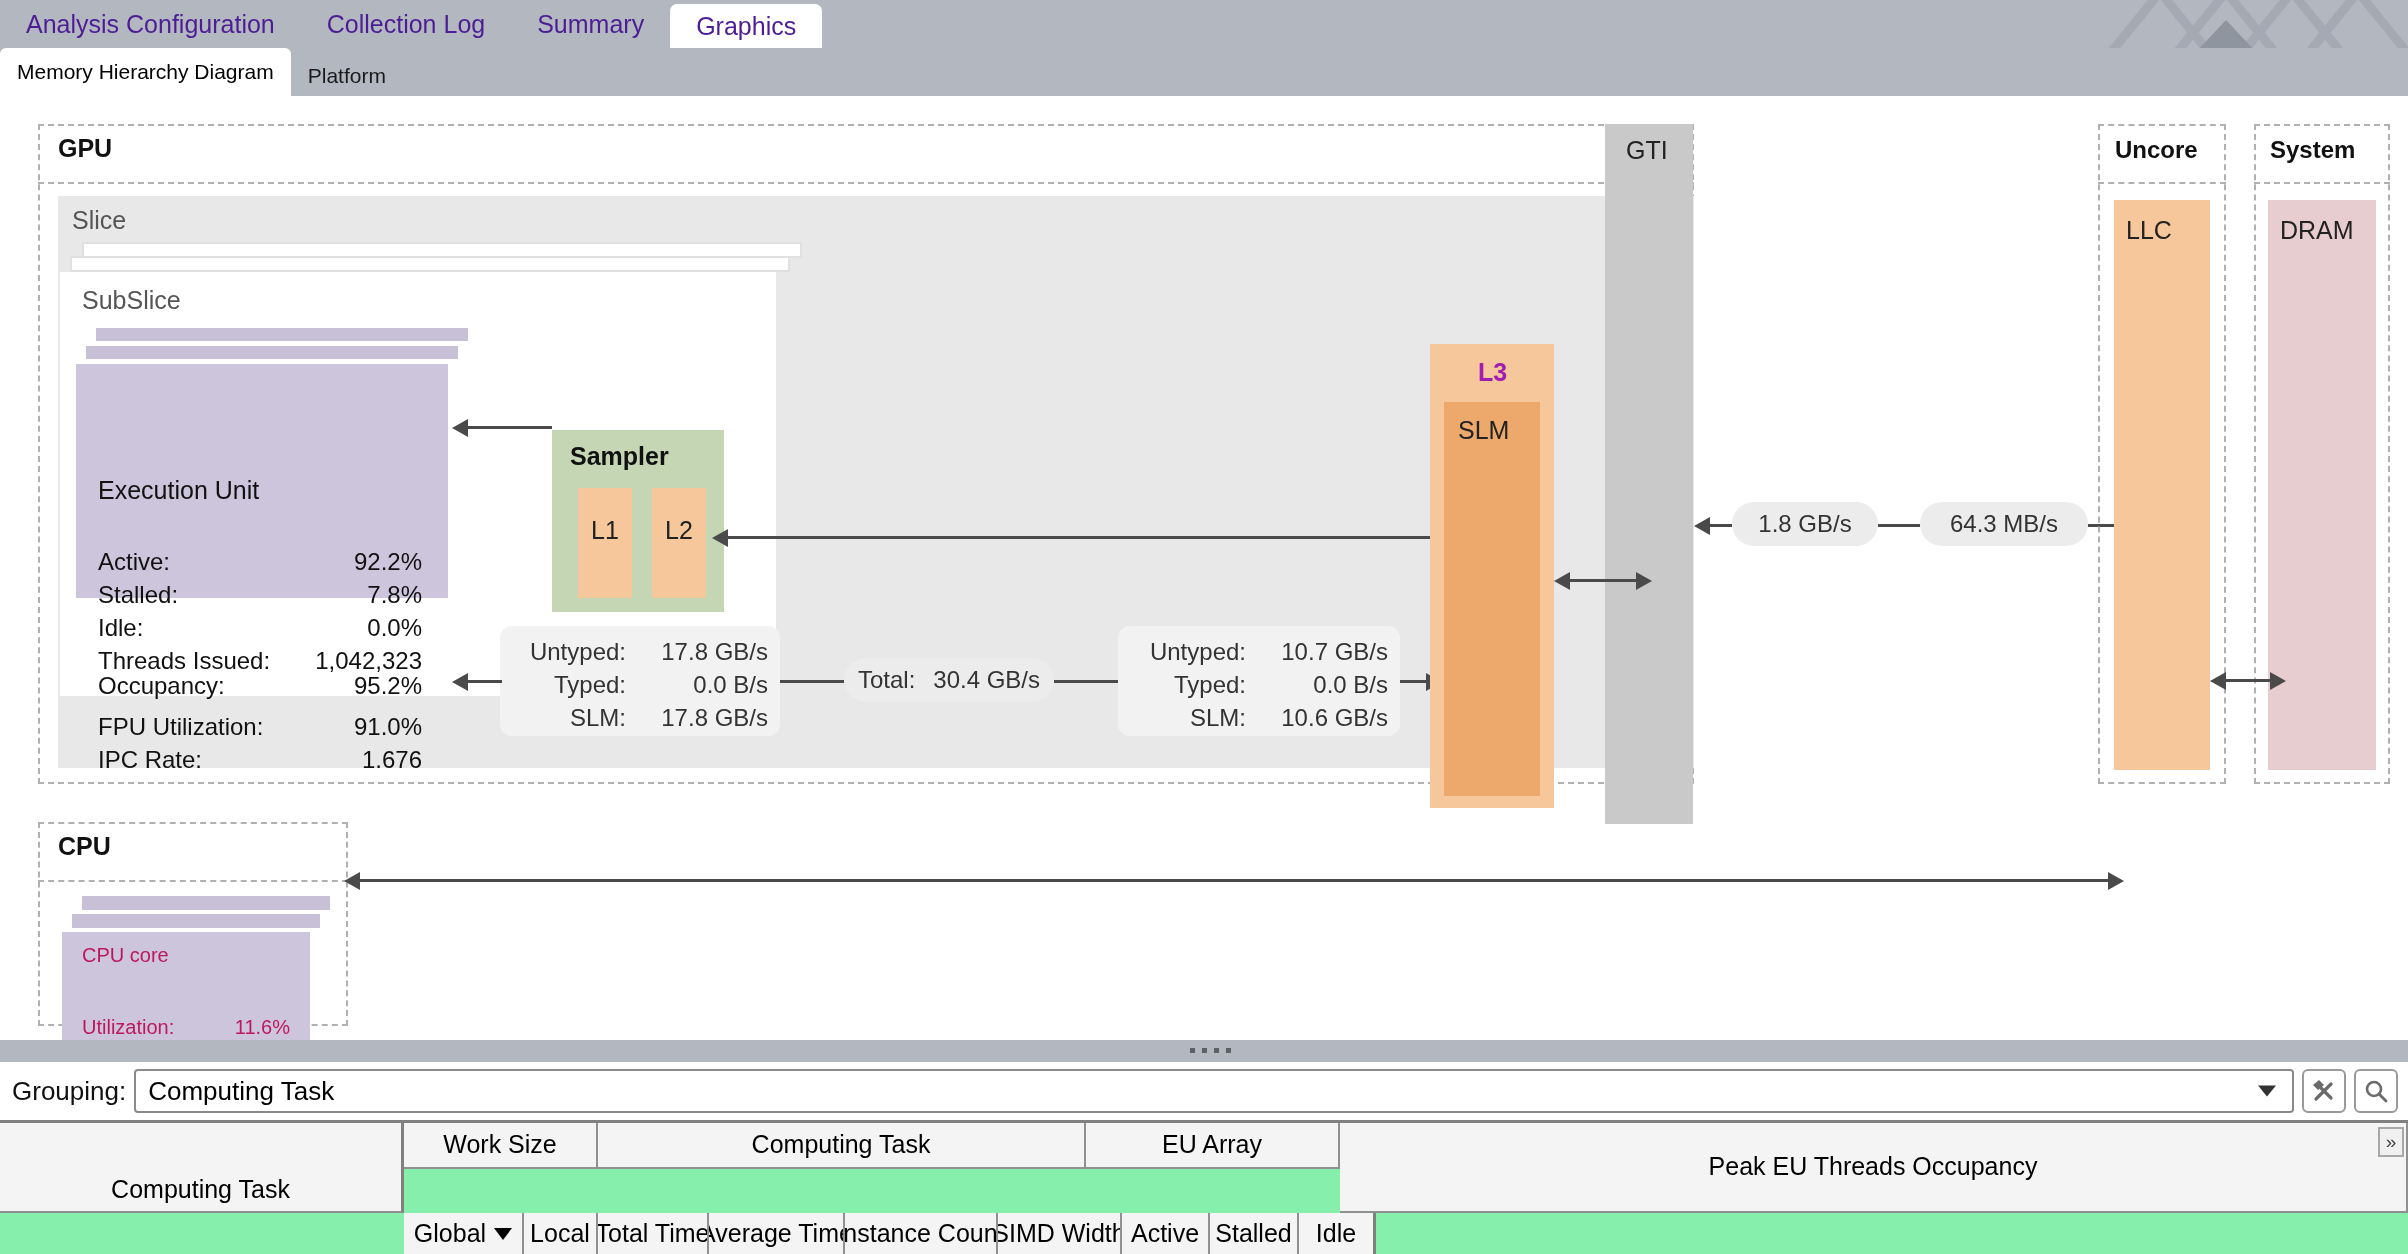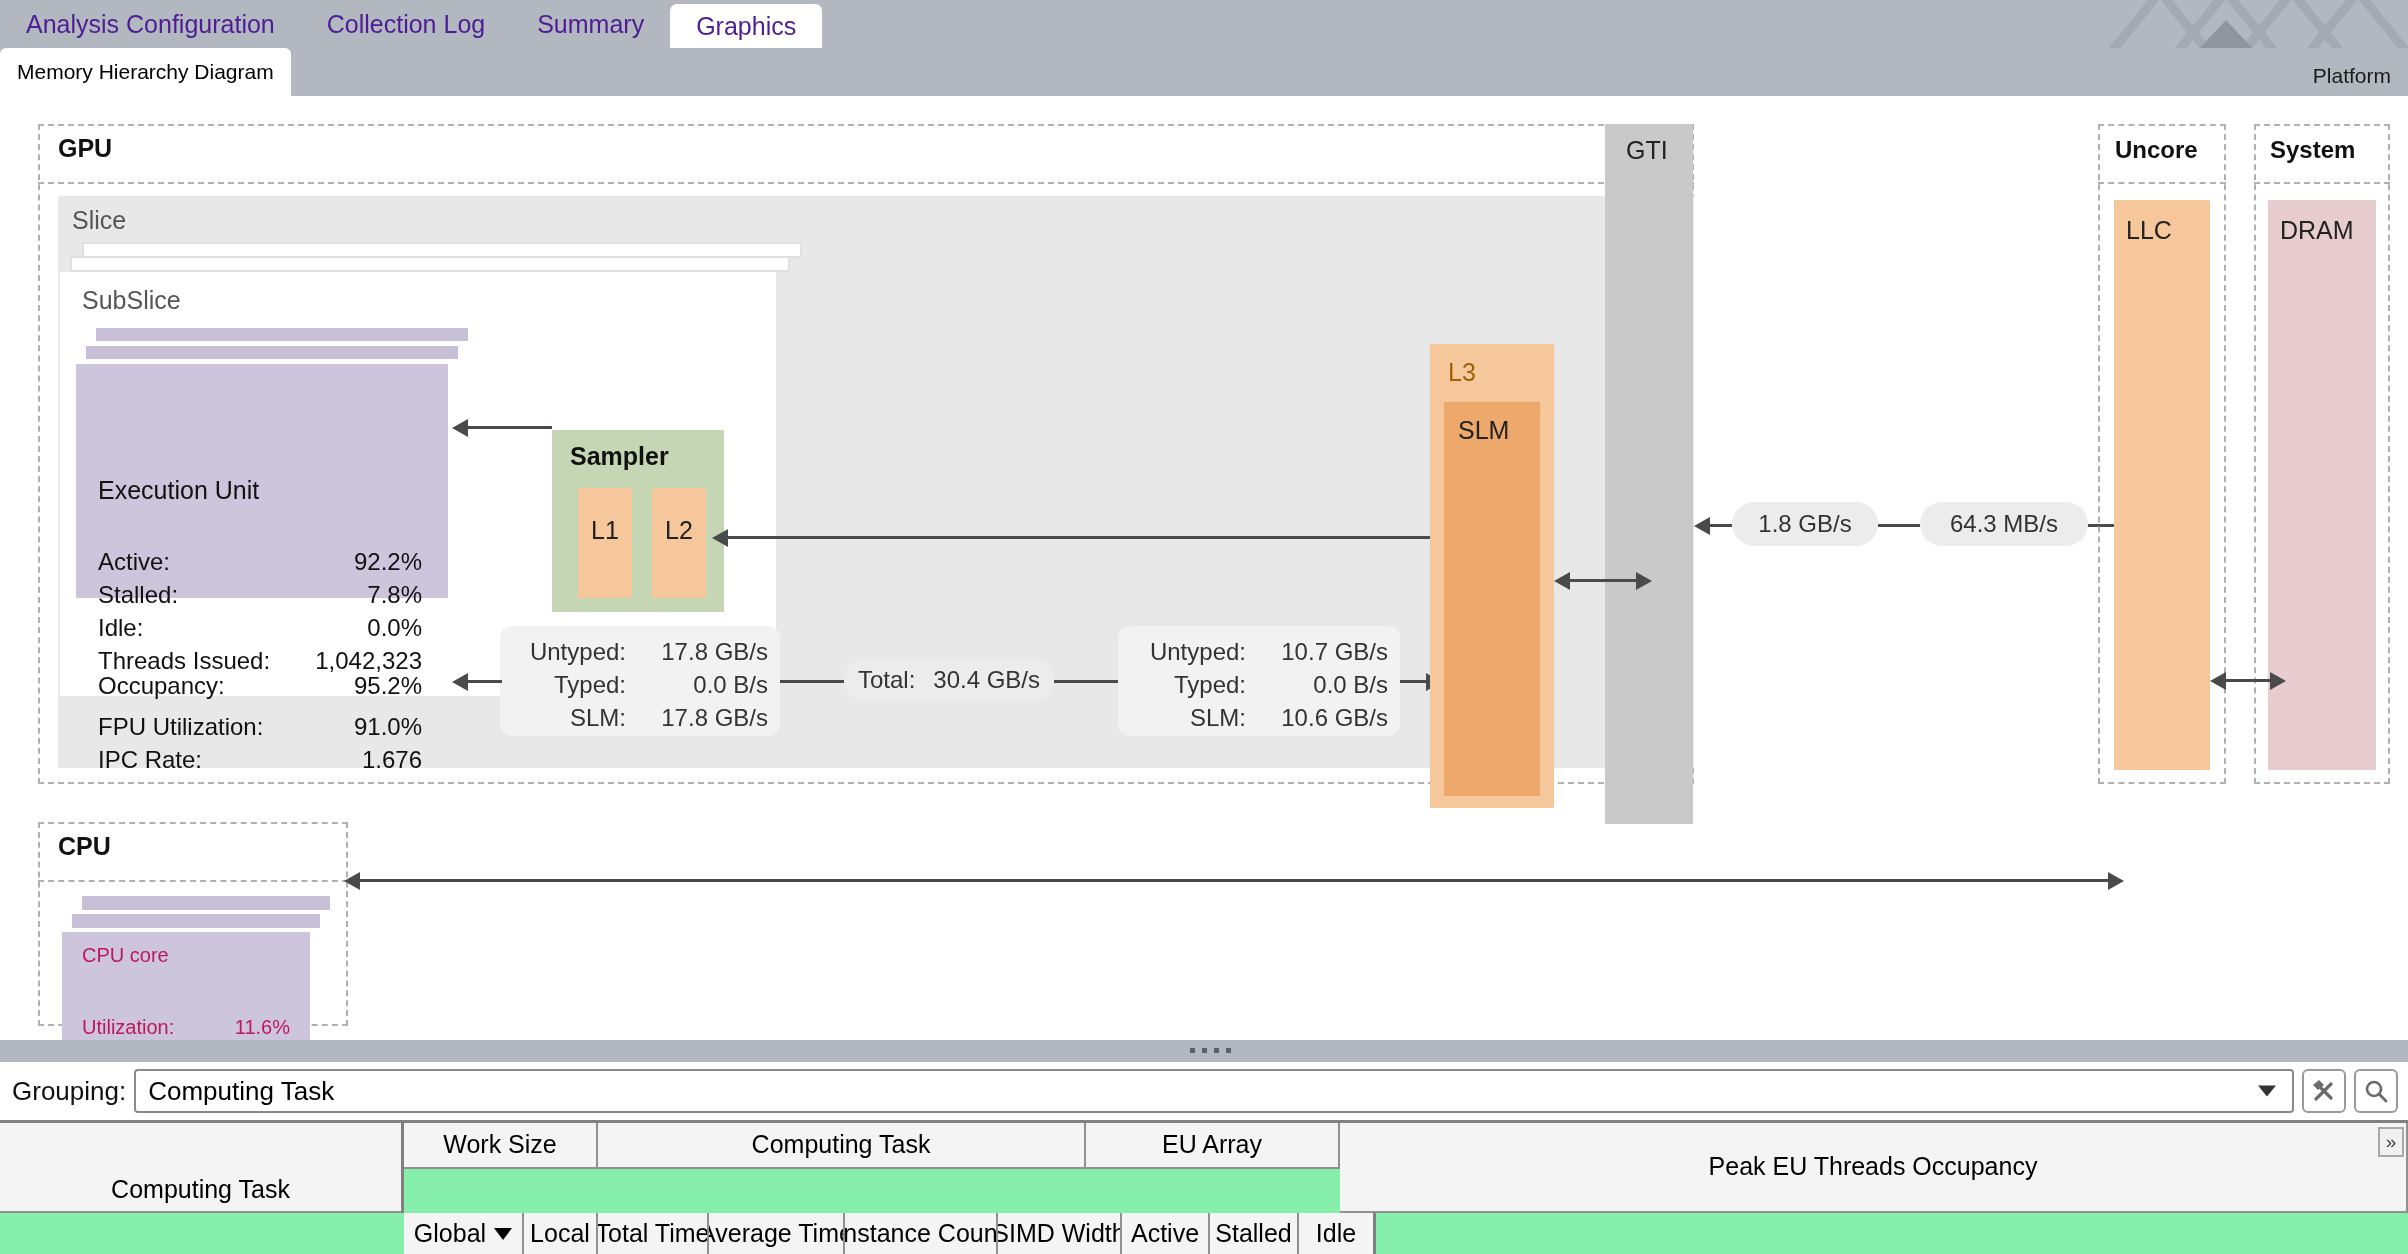--- a/index.html
+++ b/index.html
@@ -36,21 +36,21 @@
     background: #ffffff;
     border-top-left-radius: 7px; border-top-right-radius: 7px;
     height: 44px; margin-bottom: 0;
   }
 
   
   .subbar {
     position: absolute; left: 0; top: 48px; width: 2408px; height: 48px;
     background: #b3b8c0;
   }
-  .sub-tabs { display: flex; align-items: flex-end; height: 48px; justify-content: space-between; }
+  .sub-tabs { display: flex; align-items: flex-end; height: 48px; }
   .sub-tab {
     height: 40px; padding: 0 17px;
     display: flex; align-items: center;
     font-size: 21px; color: #1a1a1a; white-space: nowrap;
     cursor: default;
   }
   .sub-tab.active {
     background: #ffffff; height: 48px;
     border-top-left-radius: 6px; border-top-right-radius: 6px;
     color: #000;
@@ -108,21 +108,21 @@
   .sampler-title {
     position: absolute; font-size: 25px; font-weight: bold; color: #111;
   }
   .cache-box {
     position: absolute; background: #f6c79b;
     display: flex; align-items: flex-start; justify-content: flex-start;
   }
   .cache-box span { font-size: 25px; color: #222; }
 
   .l3-box { position: absolute; background: #f7c79c; }
-  .l3-label { position: absolute; font-size: 25px; font-weight: normal; color: #a16207; }
+  .l3-label { position: absolute; font-size: 25px; font-weight: bold; color: #a21caf; margin-left: 30px; }
   .slm-box { position: absolute; background: #eda96b; }
   .slm-label { position: absolute; font-size: 25px; color: #222; }
 
   .gti-box { position: absolute; background: #c9c9c9; }
   .gti-label { position: absolute; font-size: 25px; color: #222; }
 
   .llc-box { position: absolute; background: #f7c79c; }
   .llc-label { position: absolute; font-size: 25px; color: #222; }
   .dram-box { position: absolute; background: #e8cdd0; }
   .dram-label { position: absolute; font-size: 25px; color: #222; }

